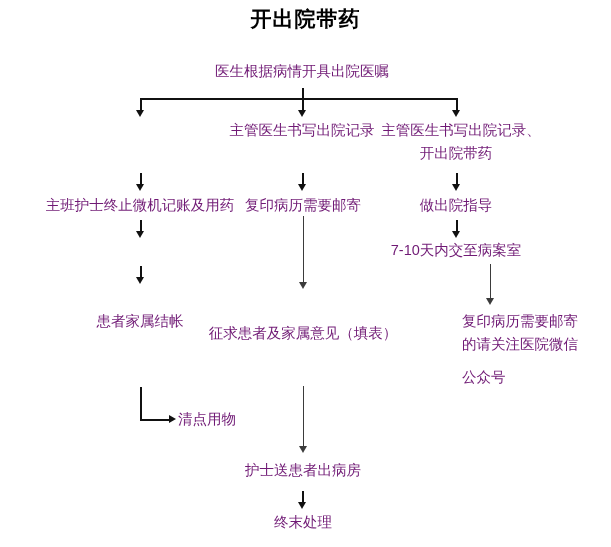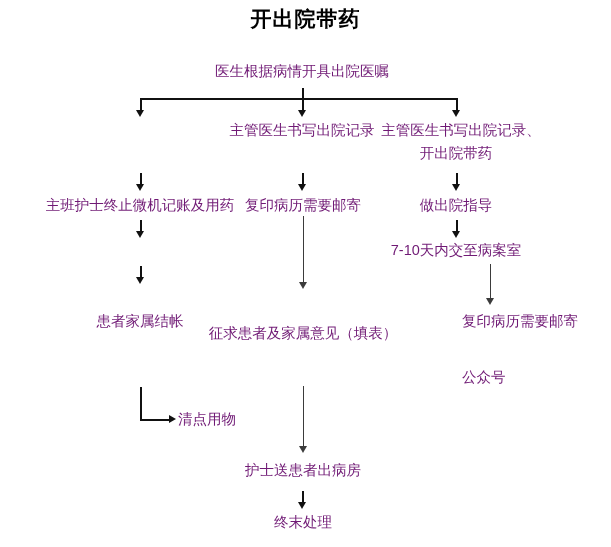--- a/index.html
+++ b/index.html
@@ -155,20 +155,21 @@
   <div class="node center" style="left:396px; top:194px; width:120px;">做出院指导</div>
 
 
   <div class="node center" style="left:381px; top:239px; width:150px;">7-10天内交至病案室</div>
 
   <div class="node center" style="left:65px; top:310px; width:150px;">患者家属结帐</div>
 
   <div class="node center" style="left:207px; top:322px; width:192px;">征求患者及家属意见（填表）</div>
 
   <div class="node" style="left:462px; top:310px;">复印病历需要邮寄</div>
+  <div class="node" style="left:462px; top:333px;">的请关注医院微信</div>
   <div class="node" style="left:462px; top:356px;margin-top:10px;">公众号</div>
 
   <div class="node" style="left:178px; top:408px;">清点用物</div>
 
   <div class="node center" style="left:243px; top:459px; width:120px;">护士送患者出病房</div>
 
   <div class="node center" style="left:253px; top:511px; width:100px;">终末处理</div>
 
 </div>
 

